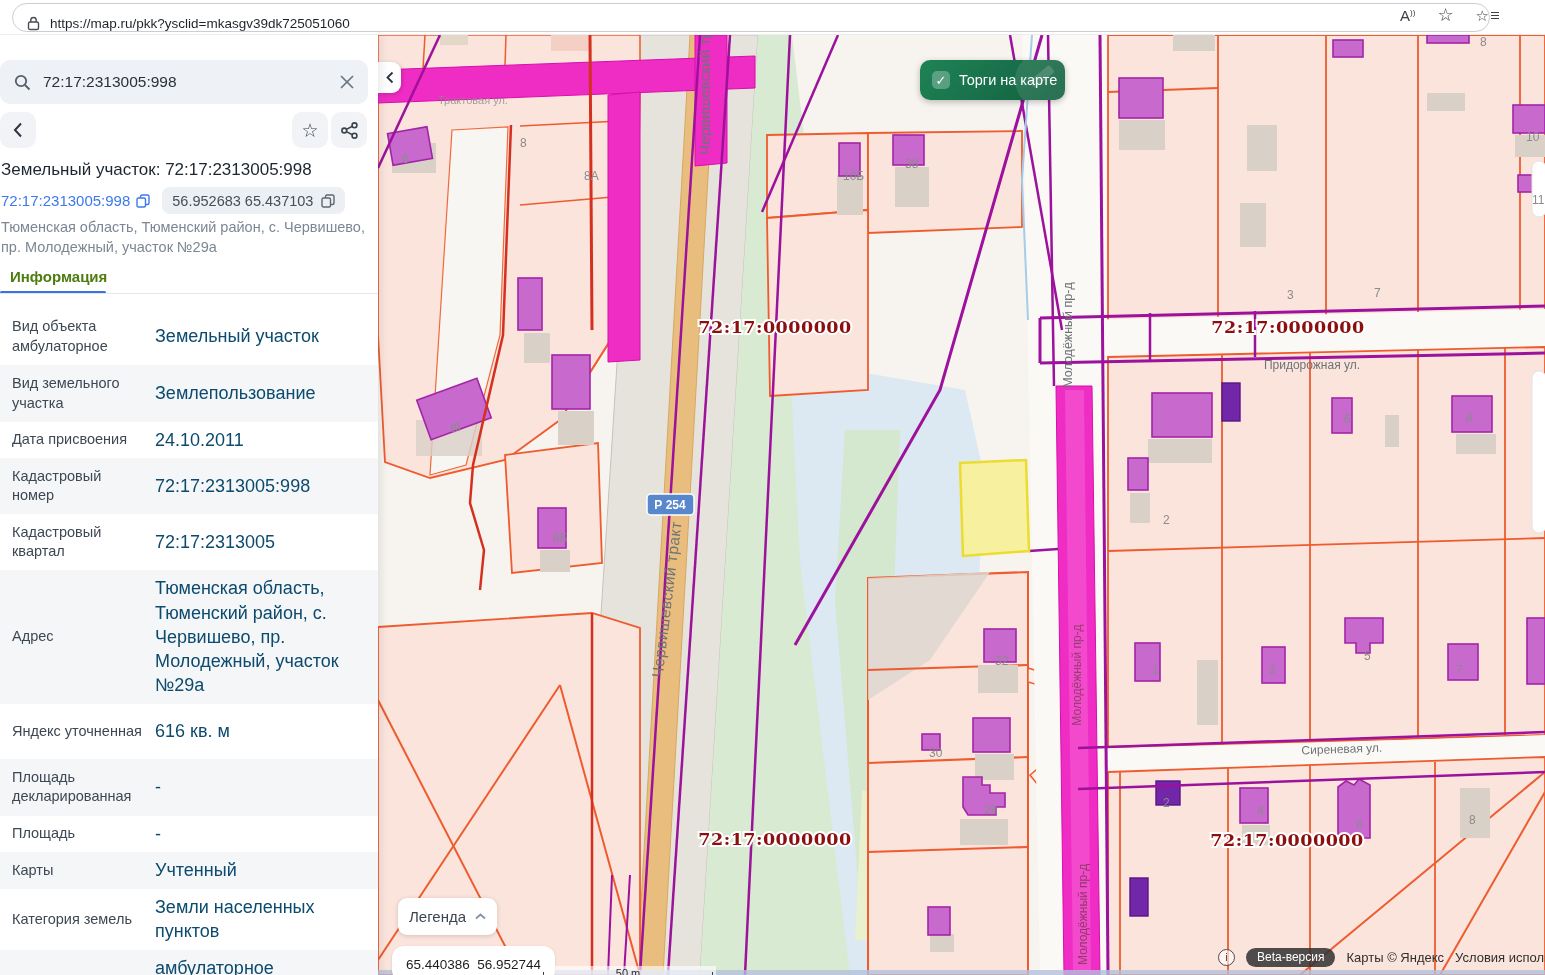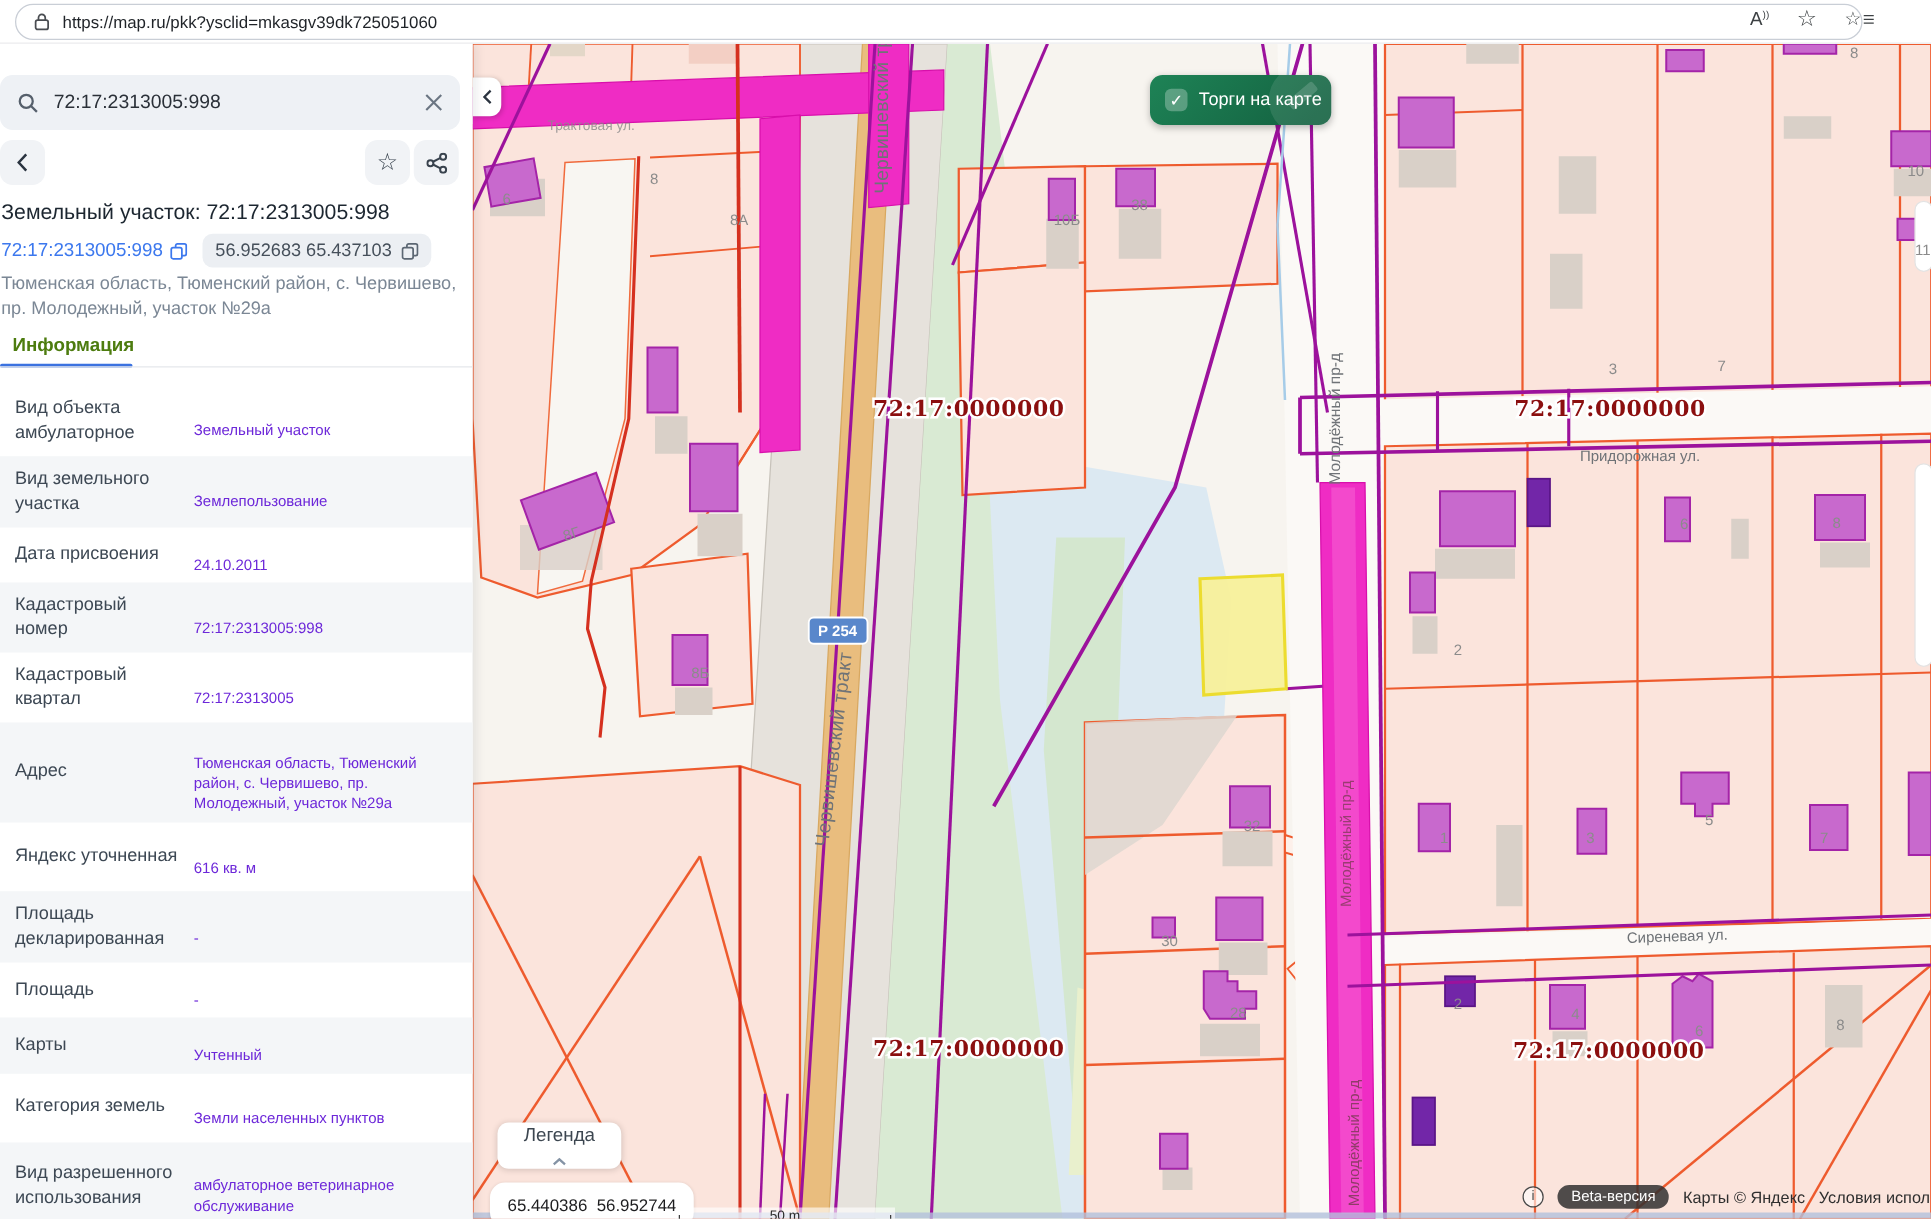--- a/index.html
+++ b/index.html
@@ -3,21 +3,21 @@
 <meta charset="utf-8">
 <style>
   * { box-sizing: border-box; margin: 0; padding: 0; }
   html,body { width:1545px; height:975px; overflow:hidden; background:#fff;
     font-family:"Liberation Sans", sans-serif; }
 
   
   #browser-bar { position:absolute; left:0; top:0; width:1545px; height:35px; background:#fff;
     border-bottom:1px solid #ececee; z-index:40; }
   #url-pill { position:absolute; left:12px; top:3px; width:1478px; height:29px;
-    border:1px solid #c9ced6; border-radius:15px; display:flex; align-items:center;
+    border:1px solid #c9ced6; border-radius:15px; display:flex; align-items:flex-end;
     padding:0 14px; gap:10px; background:#fff; }
   #url-text { font-size:13.5px; color:#1f2328; }
   .bar-ico { color:#3c4043; font-size:16px; line-height:1; }
   #bar-icons { position:absolute; right:46px; top:6px; display:flex; gap:22px; align-items:center; }
   #collections-icon { display:flex; align-items:center; gap:2px; }
   #collections-icon .lines i { display:block; width:8px; height:0; border-top:1.6px solid #3c4043; margin:2px 0; }
 
   
   #sidebar { position:absolute; left:0; top:35px; width:378px; height:940px; background:#fff;
     z-index:30; box-shadow:3px 0 8px rgba(40,50,60,.10); }
@@ -37,21 +37,21 @@
     height:27px; padding:0 10px; font-size:14.5px; color:#454f5a; }
   #address { position:absolute; left:1px; top:182px; width:370px; font-size:14.5px; line-height:1.38;
     color:#7b8795; }
   #tab-info { position:absolute; left:10px; top:233px; font-size:15px; font-weight:bold; color:#4d7c0f; }
   #tab-underline { position:absolute; left:0; top:256px; width:106px; height:3px; background:#3b72e0; border-radius:2px; }
   #tab-divider { position:absolute; left:0; top:258px; width:378px; height:1px; background:#e5e8eb; }
   #info-table { position:absolute; left:0; top:273px; width:378px; }
   .irow { display:grid; grid-template-columns:143px 1fr; align-items:center; padding:6px 14px 6px 12px; }
   .irow.alt { background:#f4f6f8; }
   .ilabel { font-size:14.5px; color:#3d4854; line-height:1.35; padding-right:8px; }
-  .ivalue { font-size:12px; color:#6d28d9; line-height:1.35;margin-top:16px; }
+  .ivalue { font-size:18px; color:#0c4a6e; line-height:1.35; }
 
   
   #map { position:absolute; left:378px; top:35px; width:1167px; height:940px; overflow:hidden;
     background:#f7f4ef; }
   #map-svg { position:absolute; left:0; top:0; }
 
   #collapse-btn { position:absolute; left:0; top:27px; width:23px; height:31px; background:#fff;
     border-radius:0 9px 9px 0; box-shadow:1px 1px 4px rgba(0,0,0,.18); display:flex;
     align-items:center; justify-content:center; color:#2b3440; z-index:10; }
   #torgi-btn { position:absolute; left:542px; top:25px; width:145px; height:40px; border-radius:10px;
@@ -59,21 +59,21 @@
     display:flex; align-items:center; padding:0 12px; gap:9px; color:#fff; overflow:hidden; z-index:10; }
   #torgi-check { width:18px; height:18px; border-radius:5px; background:rgba(255,255,255,.28);
     display:flex; align-items:center; justify-content:center; font-size:13px; color:#fff; flex:none; }
   #torgi-label { font-size:14.5px; white-space:nowrap; position:relative; z-index:2; }
   #gavel-wm { position:absolute; right:-6px; top:-8px; width:56px; height:56px; border-radius:50%;
     background:rgba(255,255,255,.10); }
   #gavel-wm i { position:absolute; left:14px; top:20px; width:26px; height:9px; background:rgba(255,255,255,.16);
     border-radius:2px; transform:rotate(-40deg); }
   #legend-btn { position:absolute; left:20px; top:863px; width:99px; height:37px; background:#fff;
     border-radius:9px; box-shadow:0 1px 5px rgba(0,0,0,.16); display:flex; align-items:center;
-    justify-content:center; gap:9px; font-size:15px; color:#3c4650; z-index:10;flex-direction:column; }
+    justify-content:center; gap:9px; font-size:15px; color:#3c4650; z-index:10; }
   #coord-pill { position:absolute; left:14px; top:911px; height:36px; background:#fff; border-radius:12px;
     padding:0 14px; display:flex; align-items:center; font-size:13.5px; color:#1d1d1f;
     box-shadow:0 1px 3px rgba(0,0,0,.12); z-index:10; white-space:pre; }
   #scale-box { position:absolute; left:162px; top:931px; width:176px; height:19px;
     background:rgba(255,255,255,.62); z-index:10; }
   #scale-line { position:absolute; left:3px; right:3px; bottom:2px; height:11px;
     border-left:1.6px solid #3c3c3c; border-right:1.6px solid #3c3c3c; border-bottom:1.6px solid #3c3c3c; }
   #scale-text { position:absolute; left:0; right:0; top:1px; text-align:center; font-size:11px; color:#2b2b2b; }
   #attribution { position:absolute; left:840px; top:912px; height:20px; display:flex; align-items:center;
     gap:11px; z-index:10; white-space:nowrap; }

